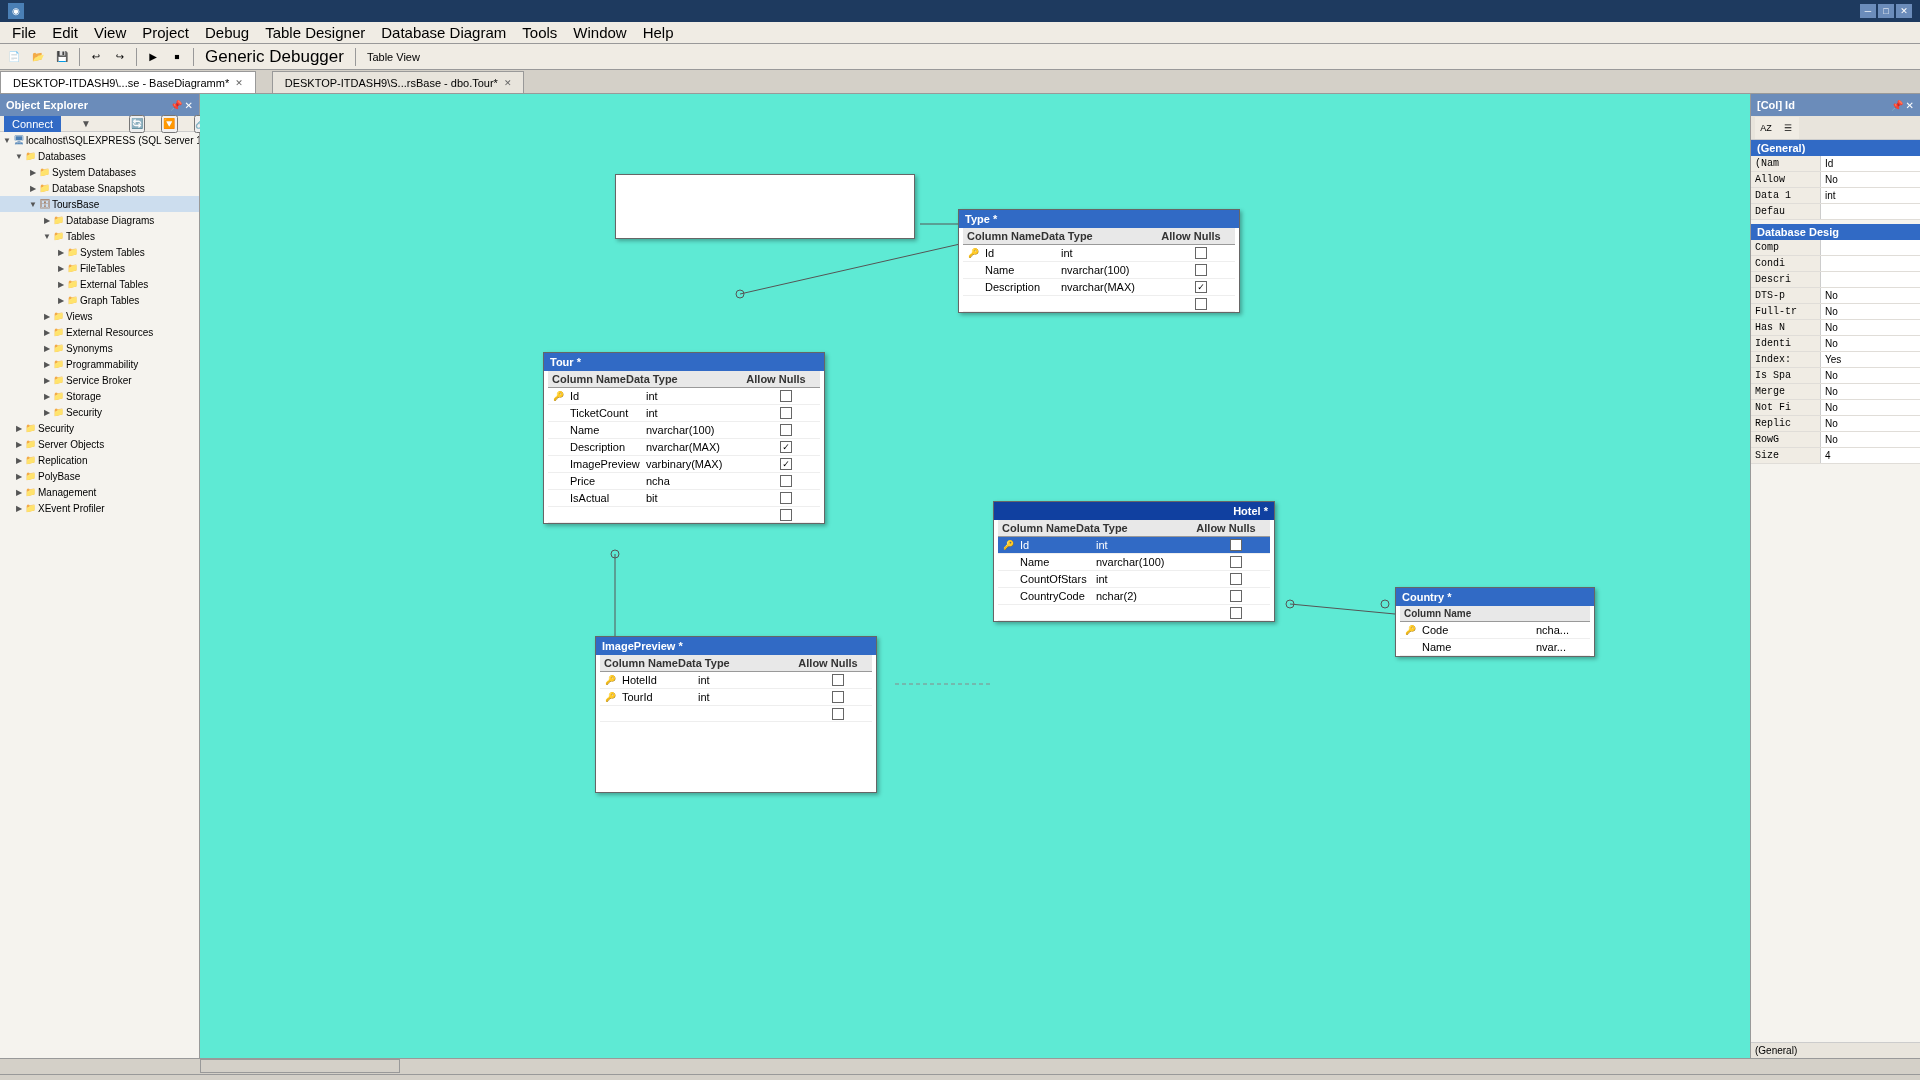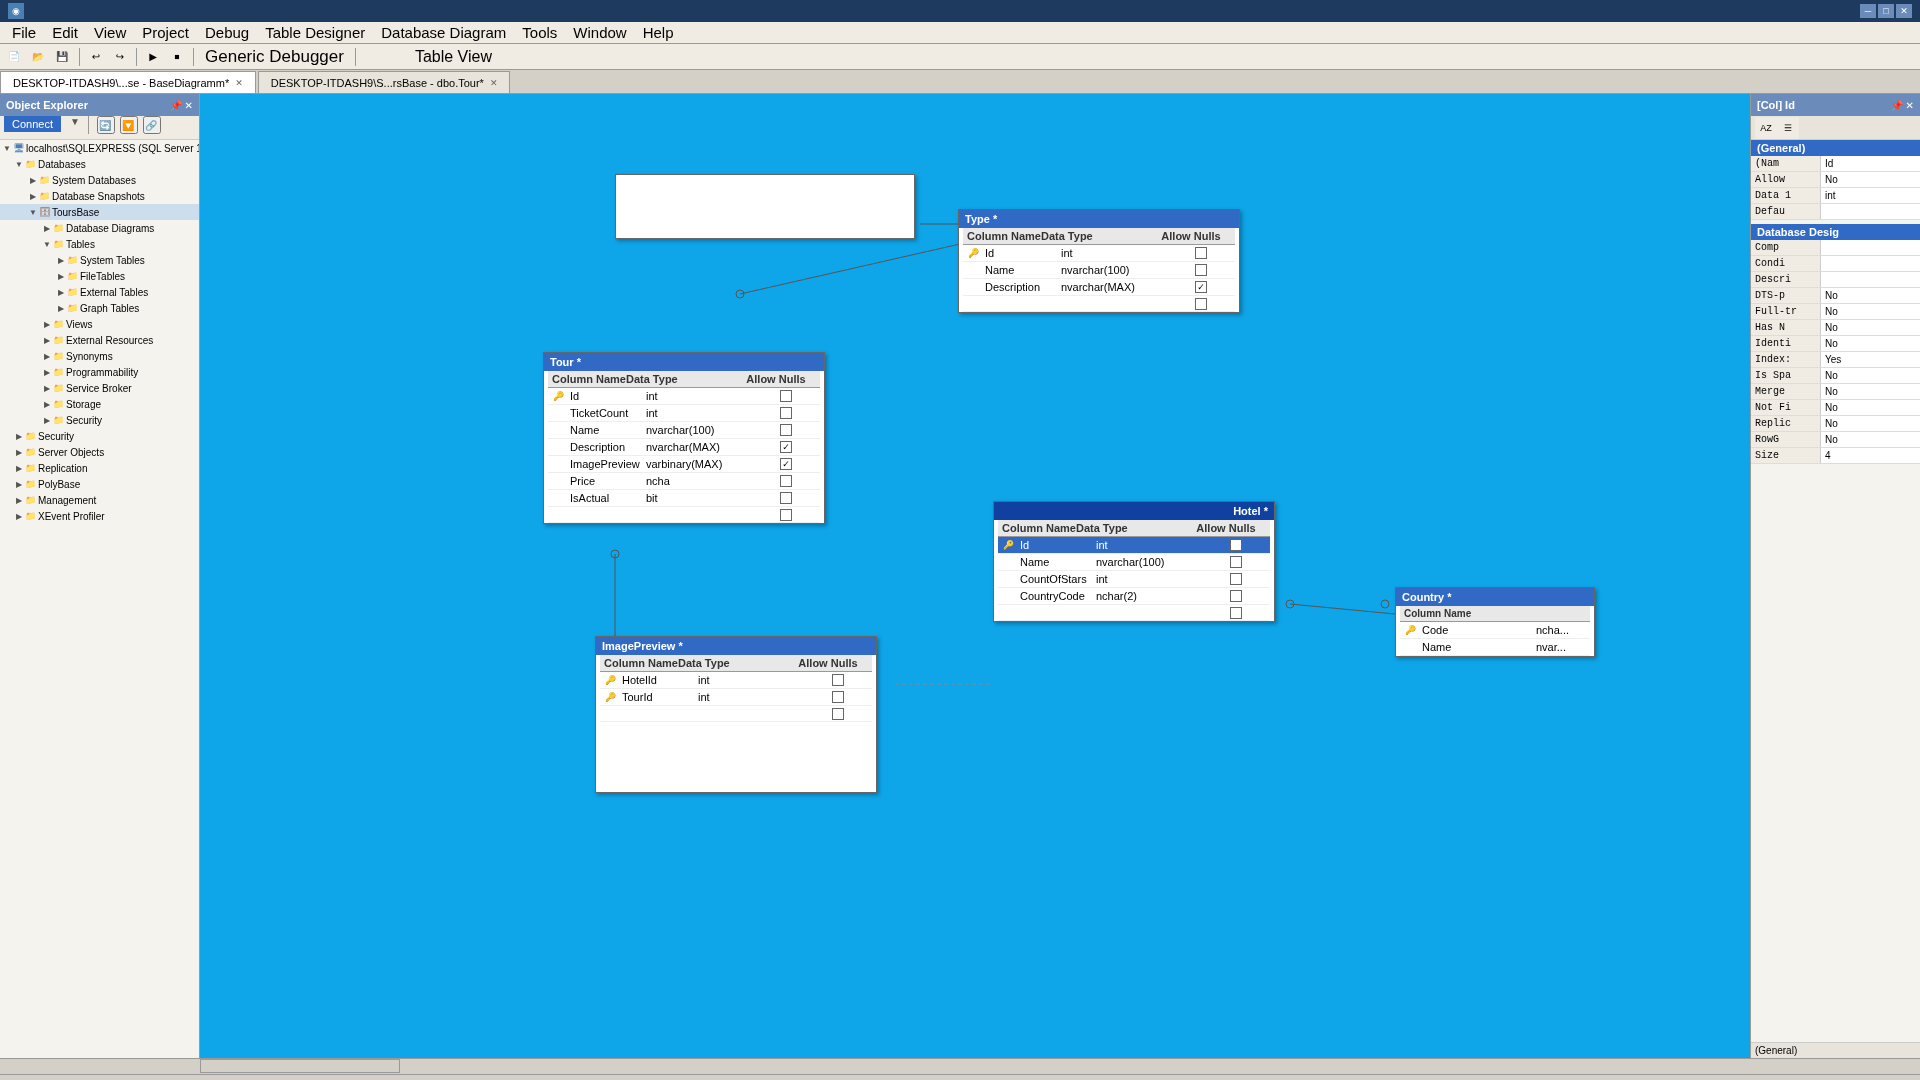--- a/index.html
+++ b/index.html
@@ -15,42 +15,42 @@
     .menu-bar { background: #f0ece4; height: 22px; display: flex; align-items: center; padding: 0 4px; border-bottom: 1px solid #999; }
     .menu-item { padding: 2px 8px; cursor: pointer; color: #000; font-size: 15px; }
 
     
     .toolbar { background: #f0ece4; height: 26px; display: flex; align-items: center; padding: 0 4px; border-bottom: 1px solid #999; gap: 2px; }
     .tb-btn { width: 22px; height: 22px; background: #f0ece4; border: 1px solid transparent; cursor: pointer; display: flex; align-items: center; justify-content: center; font-size: 10px; }
     .tb-sep { width: 1px; height: 18px; background: #999; margin: 0 3px; }
 
     
     .tab-bar { background: #d4d0c8; height: 24px; display: flex; align-items: flex-end; border-bottom: 1px solid #999; }
-    .tab { height: 22px; padding: 0 12px; display: flex; align-items: center; background: #e8e4dc; border: 1px solid #999; border-bottom: none; margin-right: 2px; cursor: pointer; font-size: 11px; color: #000; }
+    .tab { height: 22px; padding: 0 12px; display: flex; align-items: center; background: #e8e4dc; border: 1px solid #999; border-bottom: none; margin-right: 16px; cursor: pointer; font-size: 11px; color: #000; }
     .tab.active { background: #fff; z-index: 1; }
     .tab-close { margin-left: 6px; font-size: 9px; color: #666; cursor: pointer; }
 
     
     .main-layout { display: flex; height: calc(1080px - 22px - 22px - 26px - 24px - 22px); }
 
     
     .object-explorer { width: 200px; background: #f5f3ee; border-right: 1px solid #999; display: flex; flex-direction: column; }
     .panel-header { background: #6b8cba; color: white; height: 22px; display: flex; align-items: center; padding: 0 6px; font-size: 11px; font-weight: bold; }
     .panel-header-controls { margin-left: auto; display: flex; gap: 2px; }
     .panel-header-btn { color: white; background: none; border: none; cursor: pointer; font-size: 10px; }
-    .oe-toolbar { height: 24px; background: #f0ece4; border-bottom: 1px solid #ccc; display: flex; align-items: flex-start; padding: 0 4px; gap: 5px; }
+    .oe-toolbar { height: 16px; background: #f0ece4; border-bottom: 1px solid #ccc; display: flex; align-items: center; padding: 0 4px; gap: 16px; }
     .oe-btn { width: 18px; height: 18px; cursor: pointer; display: flex; align-items: center; justify-content: center; font-size: 10px; color: #333; }
     .oe-content { overflow-y: auto; flex: 1; }
     .tree-item { display: flex; align-items: center; padding: 1px 0; cursor: pointer; white-space: nowrap; }
     .tree-icon { width: 14px; height: 14px; display: inline-flex; align-items: center; justify-content: center; flex-shrink: 0; font-size: 9px; }
     .tree-label { font-size: 10px; color: #000; }
     .tree-expand { width: 10px; height: 14px; display: inline-flex; align-items: center; justify-content: center; font-size: 8px; color: #555; flex-shrink: 0; }
 
     
-    .diagram-canvas { flex: 1; background: #0ea5e9; position: relative; overflow: hidden; }
+    .diagram-canvas { flex: 1; background: #5eead4; position: relative; overflow: hidden; }
 
     
     .properties-panel { width: 170px; background: #f5f3ee; border-left: 1px solid #999; display: flex; flex-direction: column; }
     .prop-section { margin-bottom: 4px; }
     .prop-section-header { background: #316ac5; color: white; padding: 2px 6px; font-size: 11px; font-weight: bold; cursor: pointer; }
     .prop-row { display: flex; border-bottom: 1px solid #e0ddd8; }
     .prop-name { width: 70px; padding: 2px 4px; font-size: 10px; color: #000; background: #f0ece4; border-right: 1px solid #ccc; flex-shrink: 0; font-family: Liberation Mono, monospace; }
     .prop-value { flex: 1; padding: 2px 4px; font-size: 10px; color: #000; background: #fff; }
 
     
@@ -111,21 +111,21 @@
   <button class="tb-btn">💾</button>
   <div class="tb-sep"></div>
   <button class="tb-btn">↩</button>
   <button class="tb-btn">↪</button>
   <div class="tb-sep"></div>
   <button class="tb-btn">▶</button>
   <button class="tb-btn">⏹</button>
   <div class="tb-sep"></div>
   <span style="font-size:17px; padding: 0 6px;">Generic Debugger</span>
   <div class="tb-sep"></div>
-  <span style="font-size:16px; padding: 0 6px; margin-left: 48px;">Table View</span>
+  <span style="font-size:11px; padding: 0 6px;">Table View</span>
 </div>
 
 <div class="tab-bar">
   <div class="tab active">
     <span>DESKTOP-ITDASH9\...se - BaseDiagramm*</span>
     <span class="tab-close">✕</span>
   </div>
   <div class="tab">
     <span>DESKTOP-ITDASH9\S...rsBase - dbo.Tour*</span>
     <span class="tab-close">✕</span>

